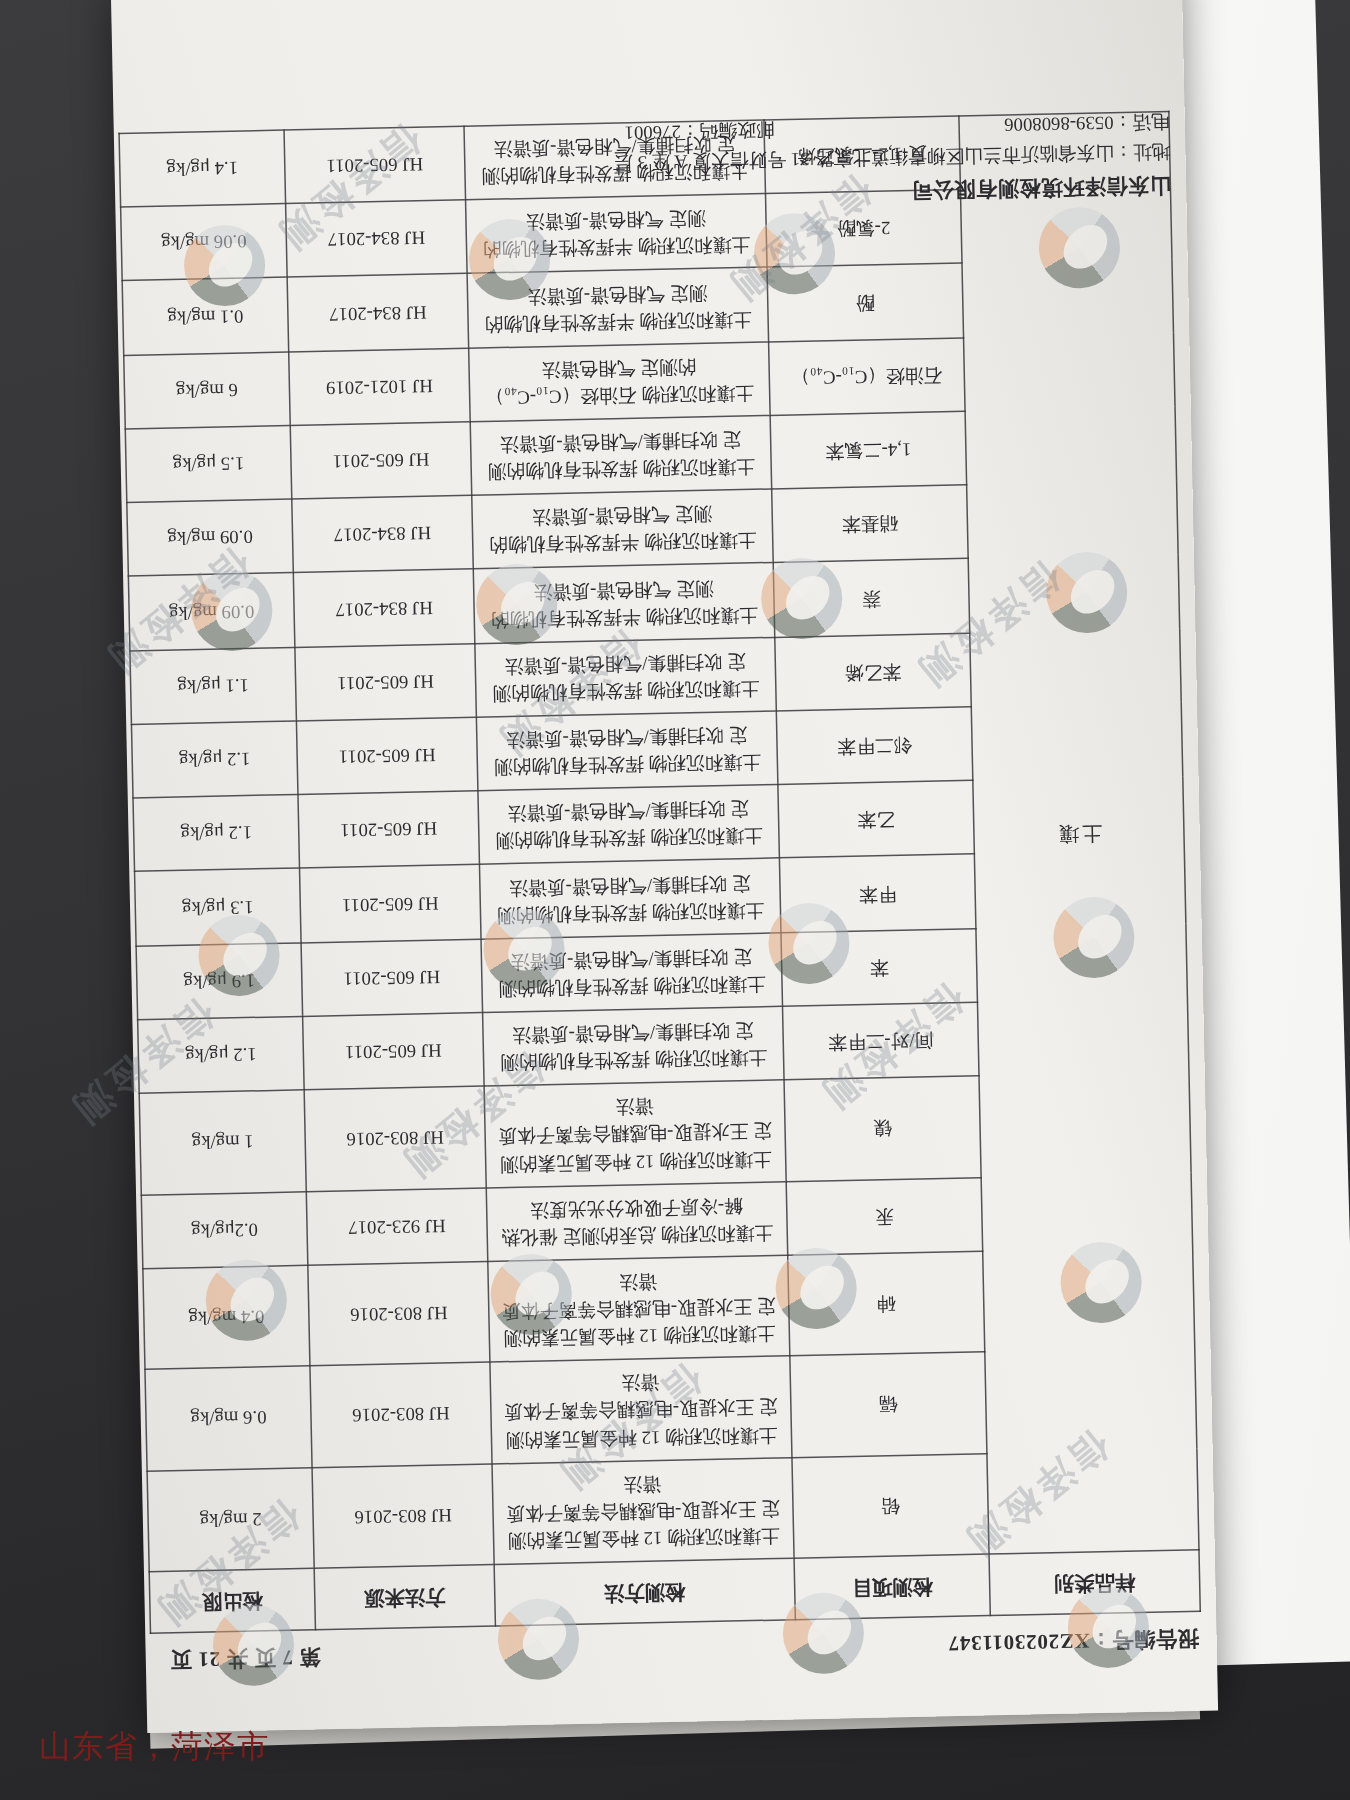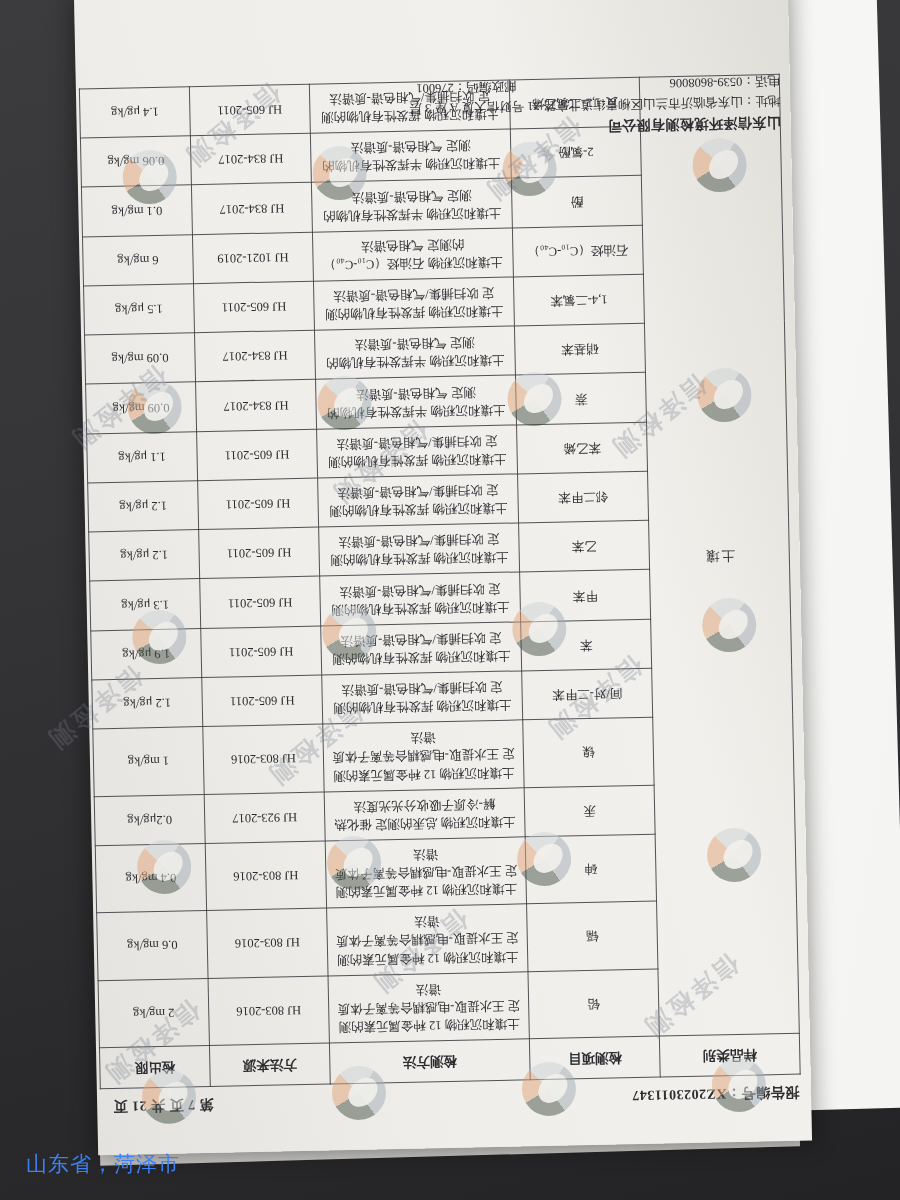--- a/index.html
+++ b/index.html
@@ -60,21 +60,21 @@
   .wm-logo::after{
     content:"";position:absolute;left:9px;top:13px;width:28px;height:29px;border-radius:50%;
     background:rgba(241,240,237,.95);transform:skewX(-14deg) rotate(18deg);
   }
   .wm-text{
     position:absolute;font-size:25px;font-weight:bold;white-space:nowrap;
     color:rgba(120,126,138,.30);letter-spacing:4px;transform:rotate(-38deg);
     font-family:"Liberation Sans","DejaVu Sans",sans-serif;
   }
   .caption{
-    position:absolute;left:26px;top:1150px;font-size:21px;color:#3b82f6;
+    position:absolute;left:26px;top:1150px;font-size:21px;color:#7f1d1d;
     font-family:"DejaVu Sans","Liberation Sans",sans-serif;letter-spacing:1px;
   }
 </style>
 </head>
 <body>
 
 <div class="photo">
   <div class="under-page"></div>
   <div class="bottom-edge"></div>
 

